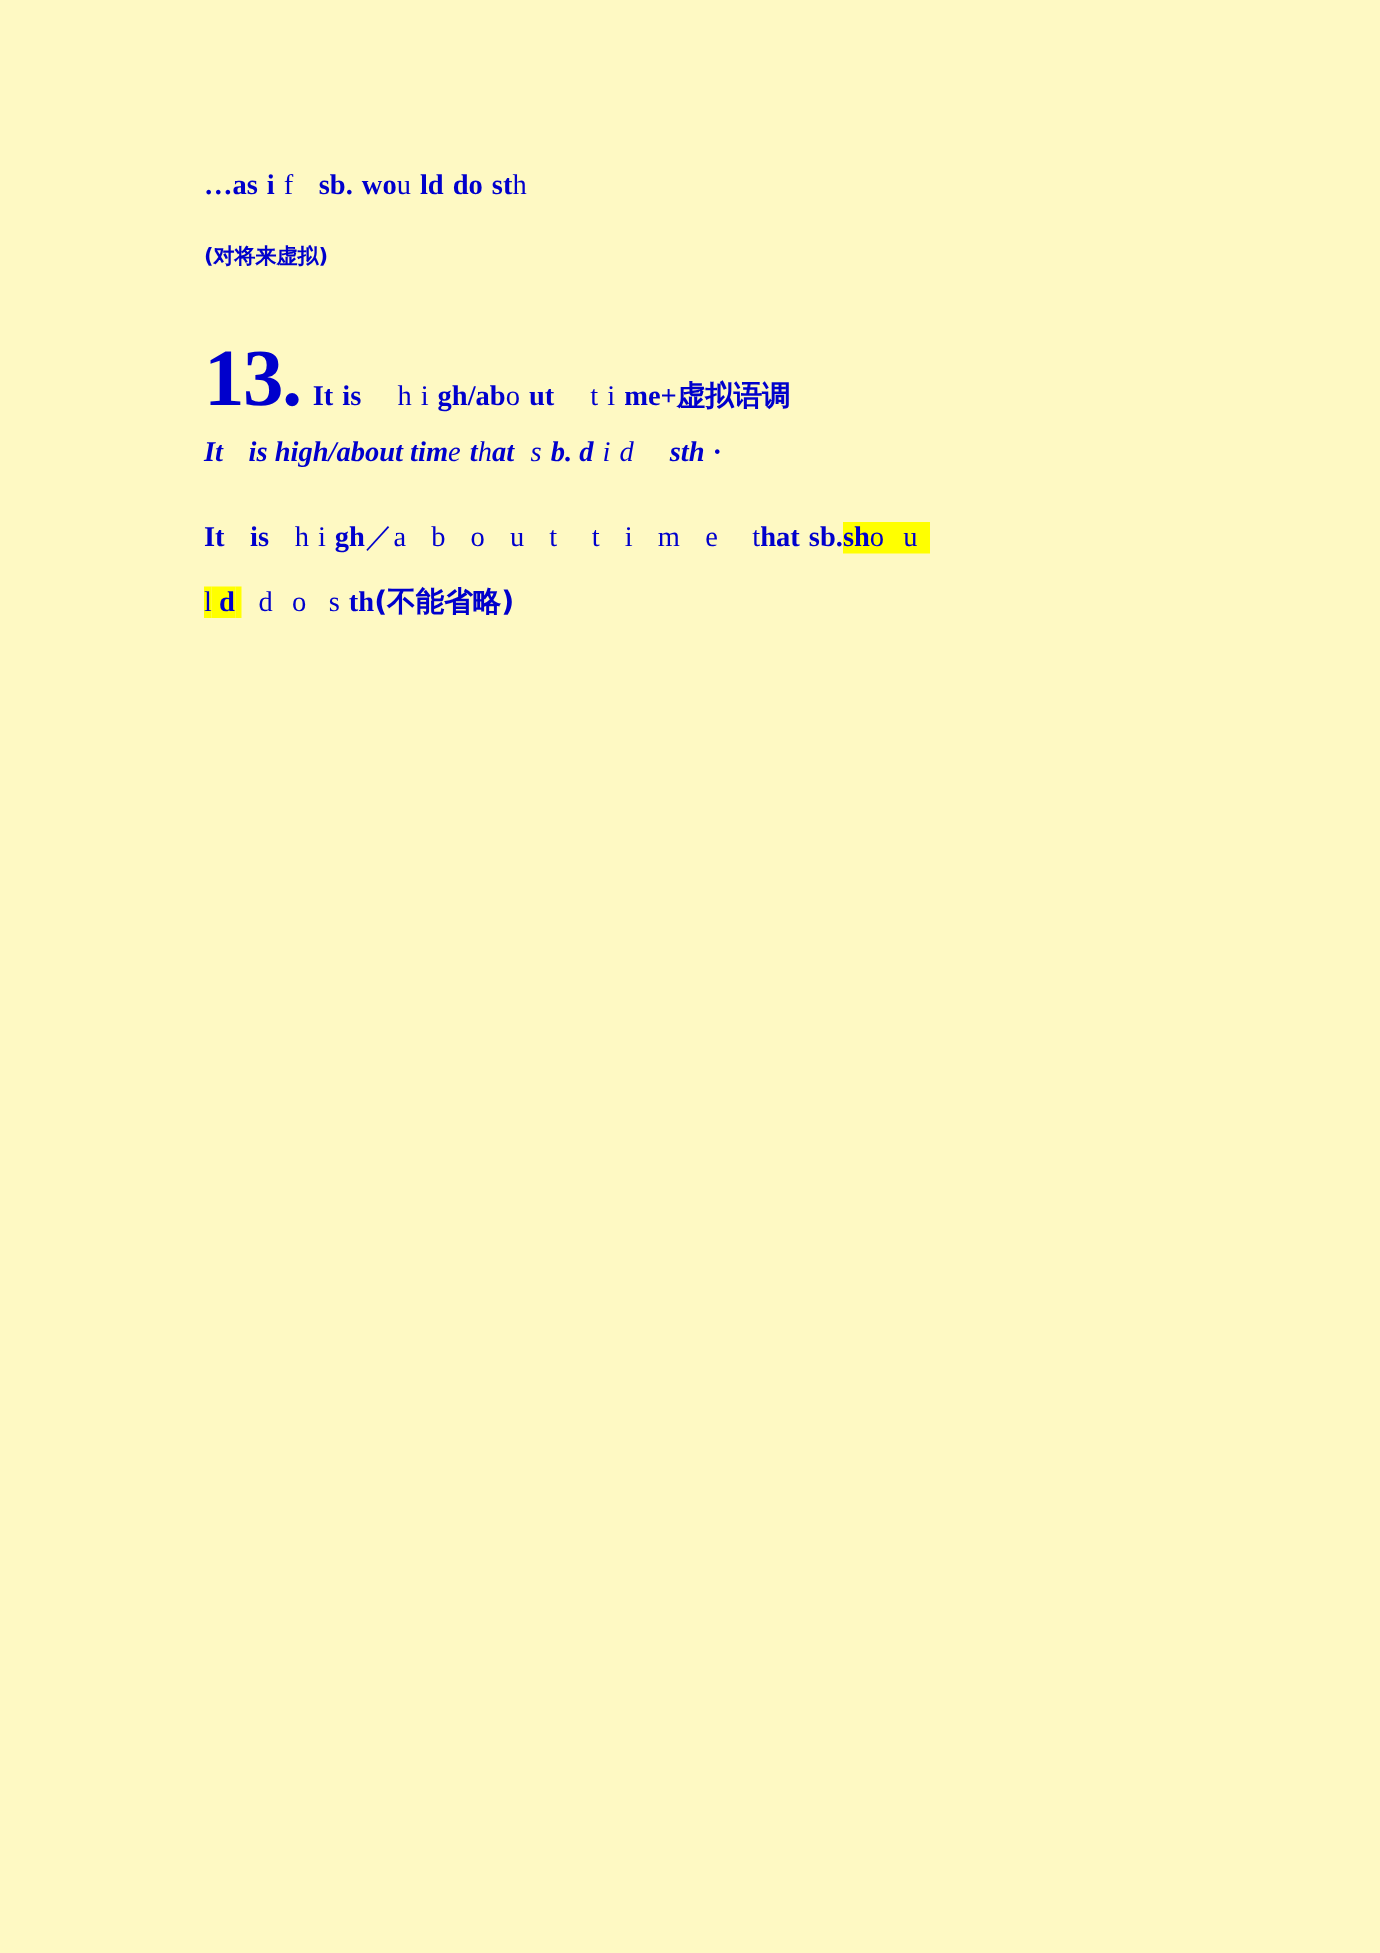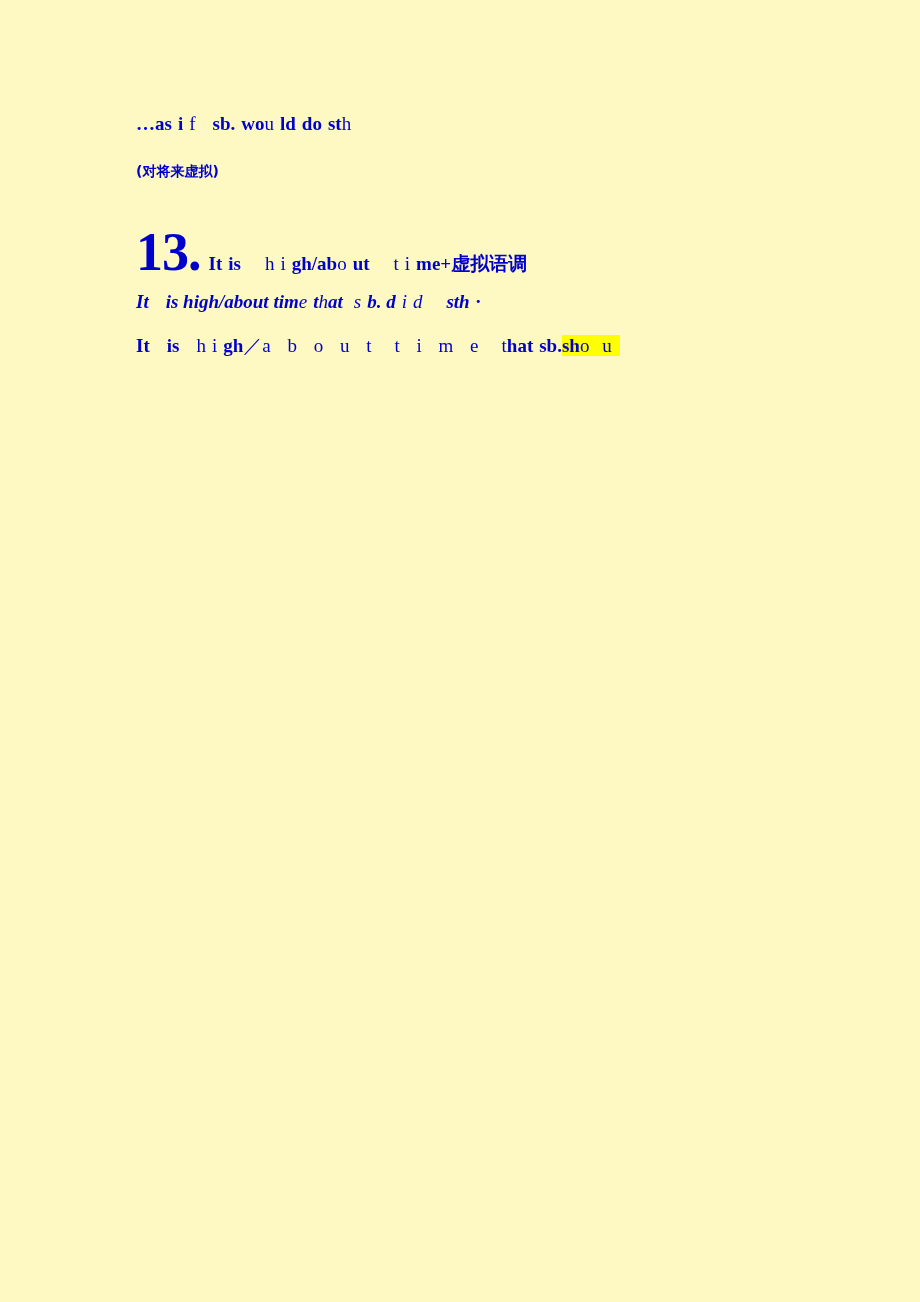--- a/index.html
+++ b/index.html
@@ -30,21 +30,21 @@
     white-space: nowrap;
     color: #0000cc;
     line-height: 1.0;
   }
 
   
   .l-asif      { font-size: 19px; font-weight: bold; margin-top: 10px; }
   .l-zh1       { font-size: 19px; font-weight: bold; margin-top: 27px; }
   .l-head      { margin-top: 46px; }
   .l-body1     { font-size: 19px; font-weight: bold; margin-top: 13px; font-style: italic; }
-  .l-body2     { font-size: 19px; font-weight: bold; margin-top: 25px; }
+  .l-body2     { font-size: 19px; font-weight: bold; margin-top: 38px; }
   .l-body3     { font-size: 19px; font-weight: bold; margin-top: 24px; }
 
   
   .num13 {
     font-size: 54px;
     font-weight: bold;
     letter-spacing: -1px;
     vertical-align: baseline;
   }
   .head-rest {
@@ -91,15 +91,18 @@
     </div>
 
     <div class="line l-body1">
       <span class="bd">It</span><span class="gapL"></span><span class="bd">is high/about tim</span><span class="rg">e</span><span class="gapS"></span><span class="bd">t</span><span class="rg">h</span><span class="bd">at</span><span class="gapM"></span><span class="rg">s</span><span class="gapS"></span><span class="bd">b. d</span><span class="gapS"></span><span class="rg">i</span><span class="gapS"></span><span class="rg">d</span><span class="gapXL"></span><span class="bd">sth</span><span class="gapS"></span><span class="bd">·</span>
     </div>
 
     <div class="line l-body2">
       <span class="bd">It</span><span class="gapL"></span><span class="bd">is</span><span class="gapL"></span><span class="rg">h</span><span class="gapS"></span><span class="rg">i</span><span class="gapS"></span><span class="bd">gh</span><span class="rg">／</span><span class="rg sp3">a b o u t</span><span class="gapL"></span><span class="rg sp3">t i m e</span><span class="gapL"></span><span class="rg">t</span><span class="bd">hat</span><span class="gapS"></span><span class="bd">sb.</span><span class="hl bd">sh</span><span class="hl rg sp2">o u</span><span class="hl">&nbsp;</span>
     </div>
 
+    <div class="line l-body3">
+      <span class="hl rg">l</span><span class="hl">&nbsp;</span><span class="hl bd">d</span><span class="hl">&nbsp;</span><span class="gapM"></span><span class="rg sp2">d o</span><span class="gapM"></span><span class="rg">s</span><span class="gapS"></span><span class="bd">th</span><span class="zh">(不能省略)</span>
+    </div>
 
   </div>
 </div>
 
 </body></html>

